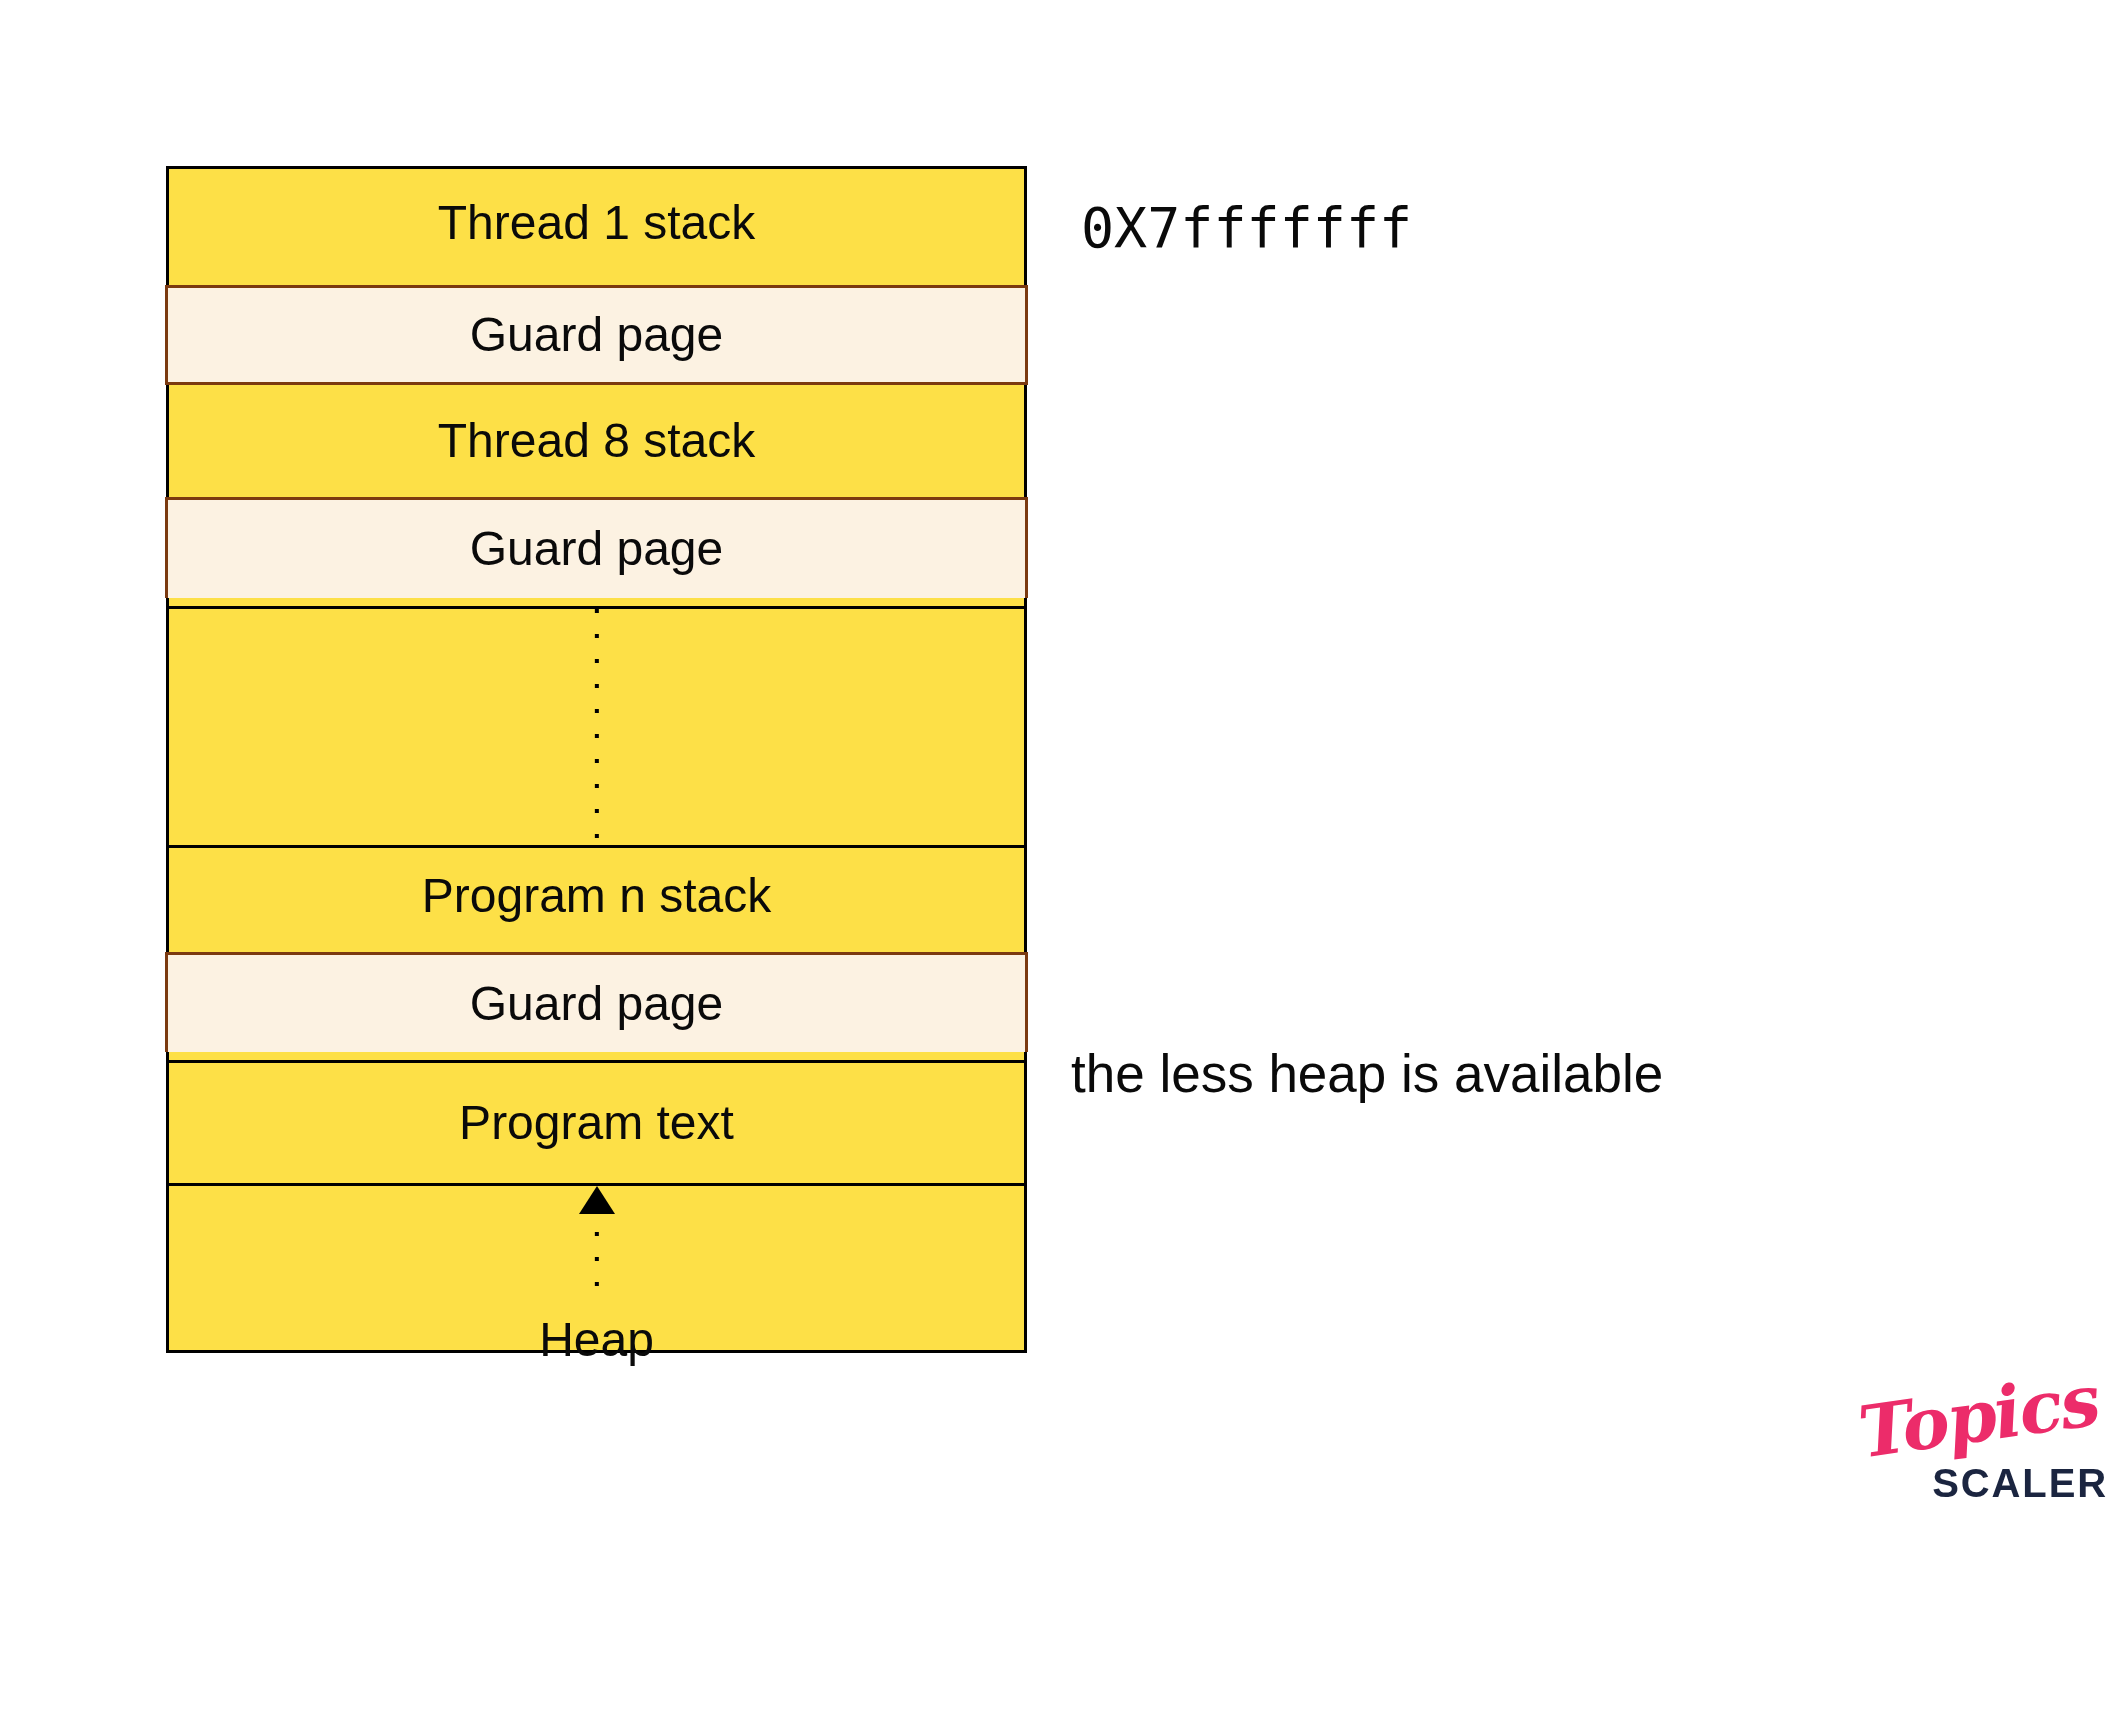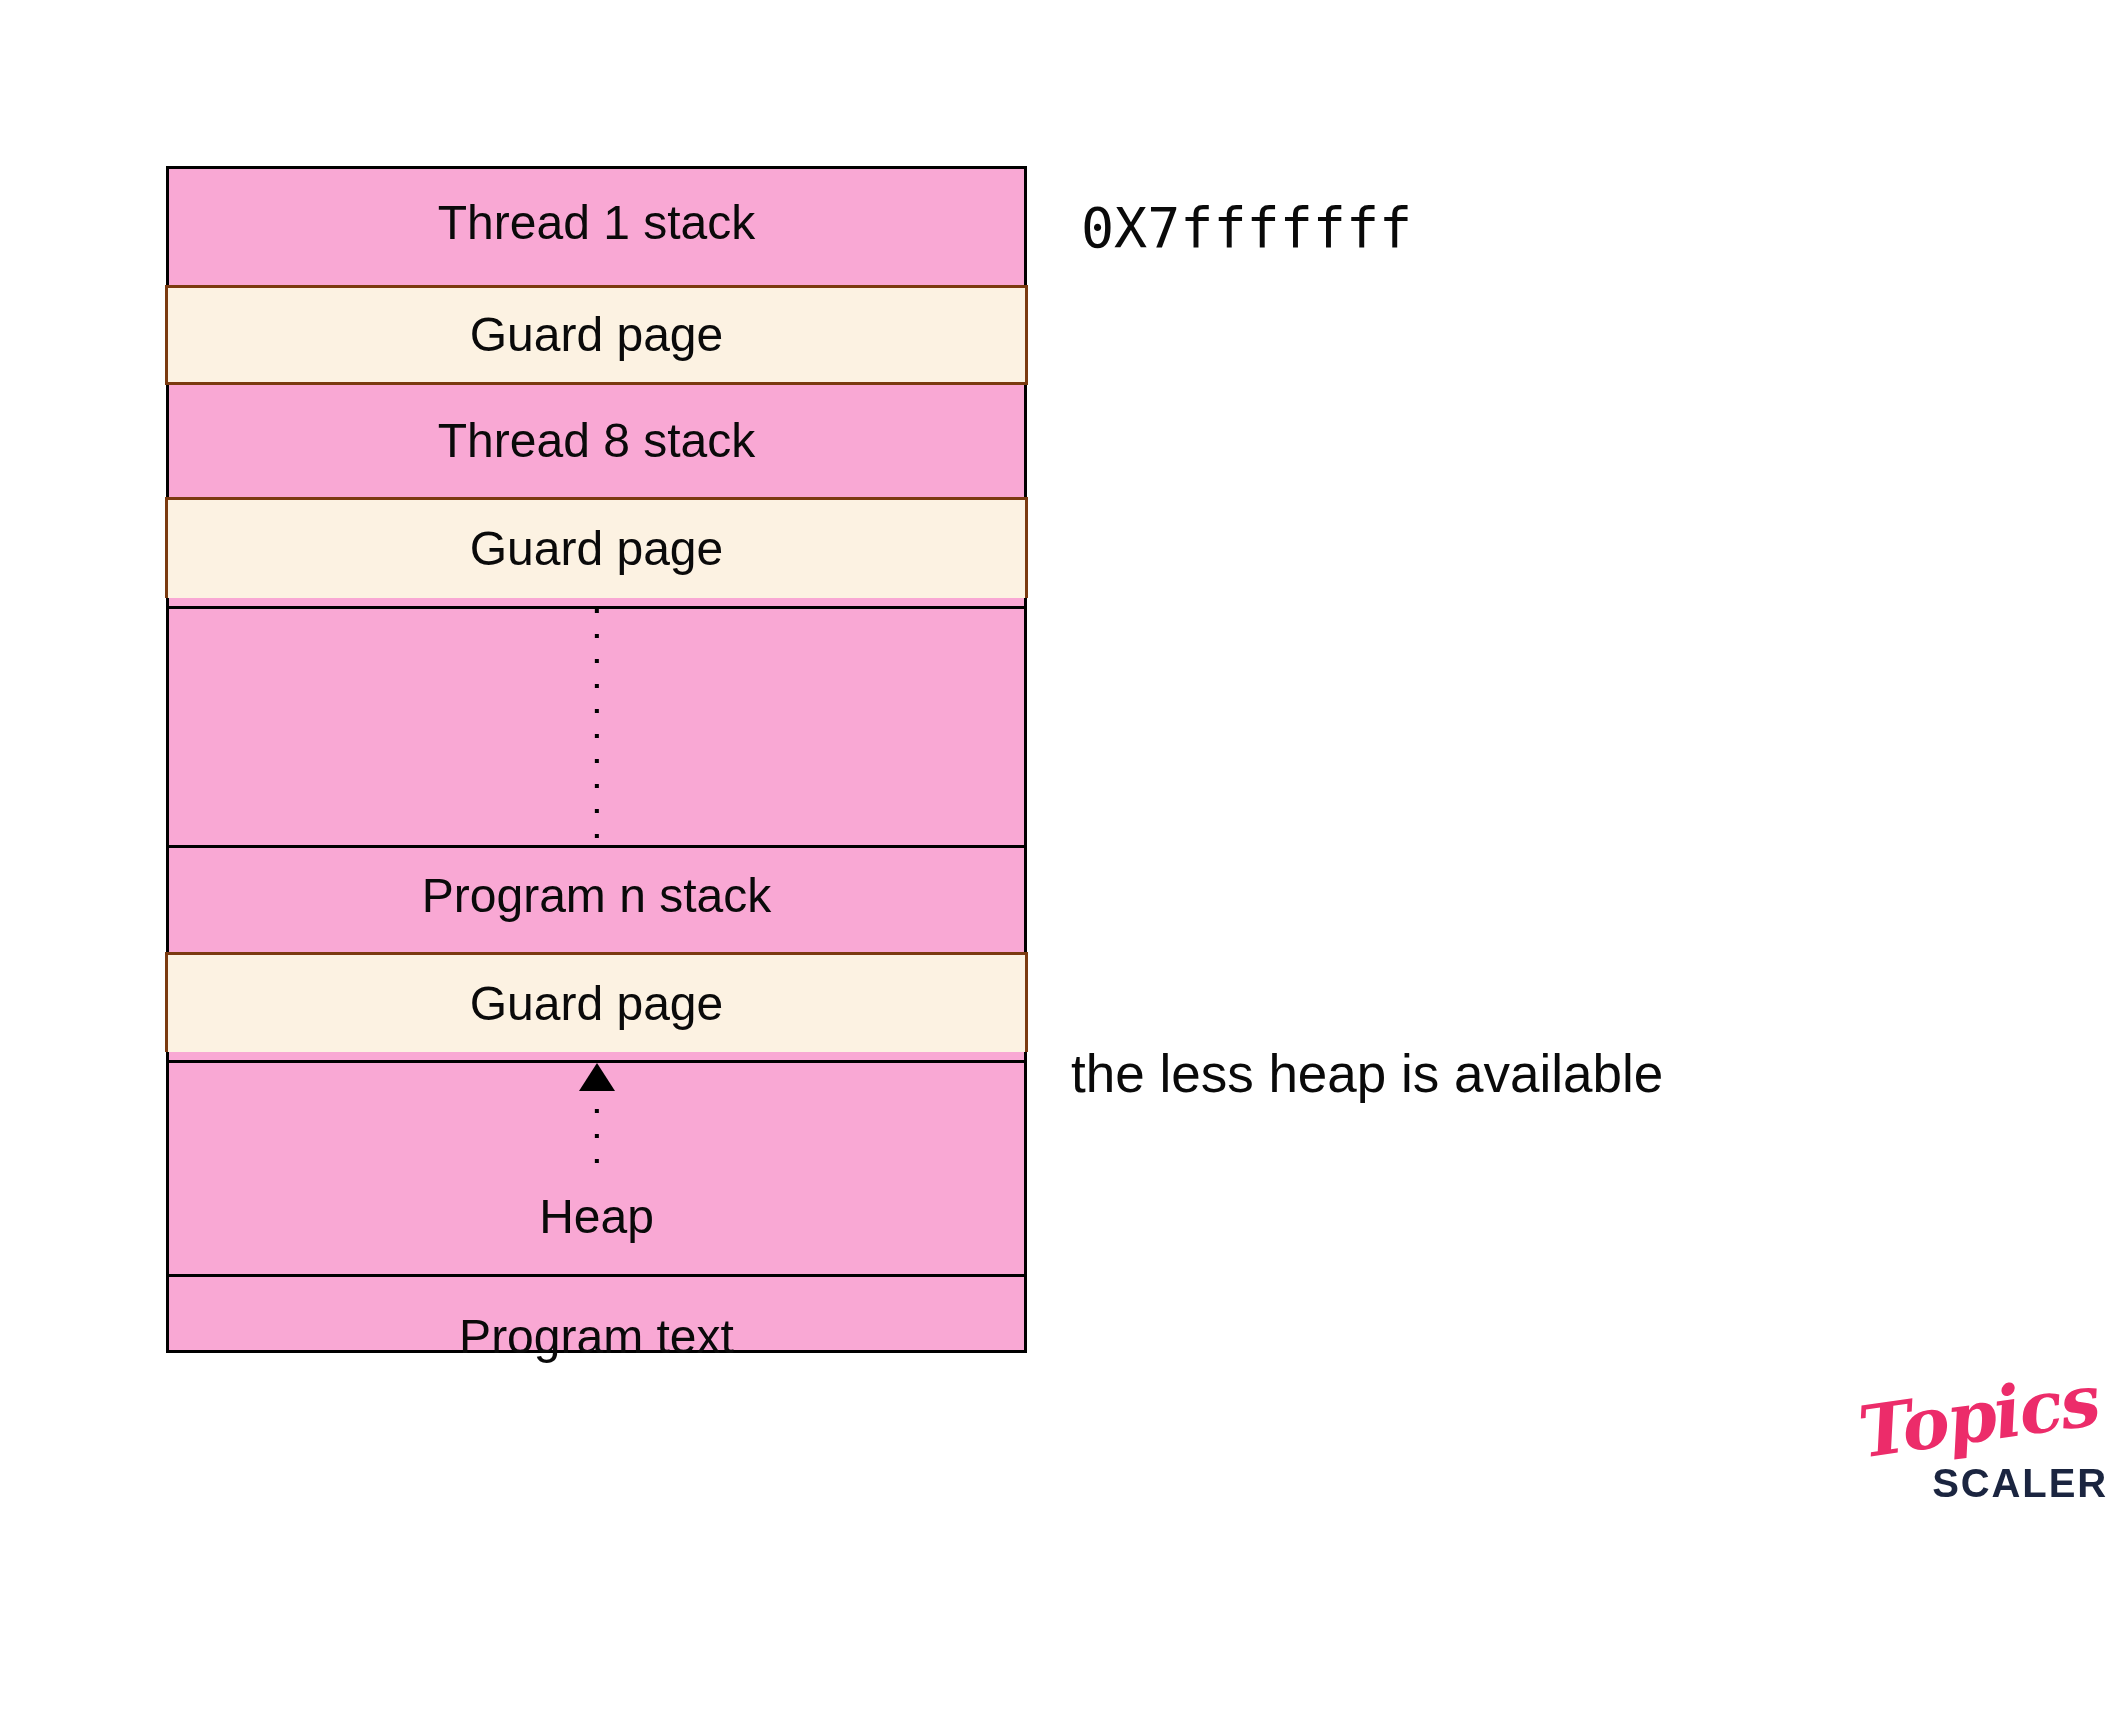--- a/index.html
+++ b/index.html
@@ -18,21 +18,21 @@
     font-family:"Liberation Sans",sans-serif;
     color:var(--ink);
     overflow:hidden;
   }
   
   .stackbox{
     position:absolute;left:166px;top:166px;
     width:861px;height:1187px;
     border:3.7px solid var(--line);
     box-sizing:border-box;
-    background:#f9a8d4;
+    background:#fde047;
   }
   .row{
     box-sizing:border-box;
     display:flex;align-items:center;justify-content:center;
     font-size:48px;line-height:1;
     position:relative;
     color:var(--ink);
   }
   .row-thread1{height:108px;}
   .row-guard1{height:100px;}
@@ -135,28 +135,28 @@
     </div>
 
     <div class="row row-threadn">
       <span>Program n stack</span>
     </div>
 
     <div class="row row-guard3 guard no-bottom">
       <span>Guard page</span>
     </div>
 
+    <div class="row row-program">
+      <span>Program text</span>
+    </div>
+
     <div class="row row-heap">
       <div class="up-arrow"></div>
       <div class="heap-dots"></div>
       <div class="heap-label">Heap</div>
-    </div>
-
-    <div class="row row-program">
-      <span>Program text</span>
     </div>
 
   </div>
 
   <div class="addr addr-top">0X7fffffff</div>
 
   <div class="note">
     <div>the less heap is available</div>
   </div>
 

